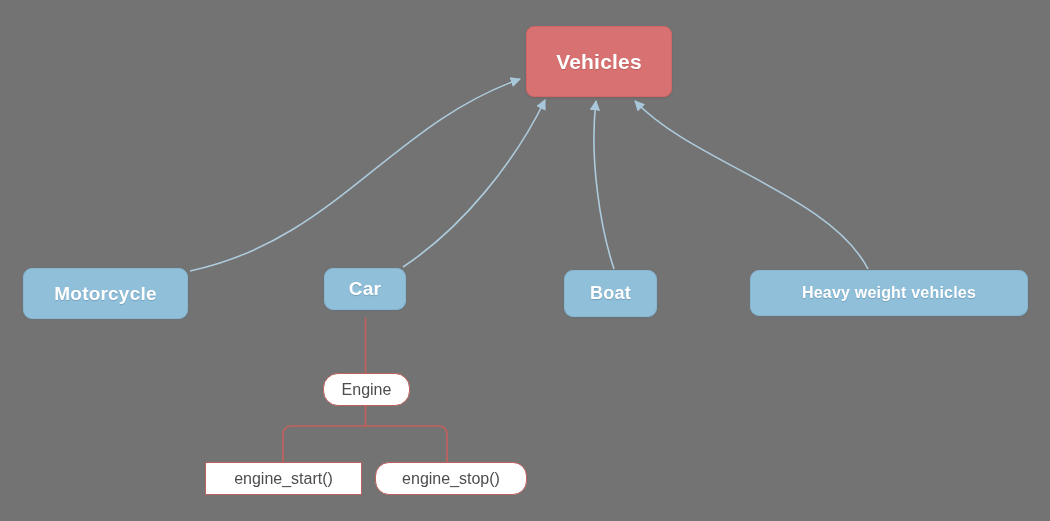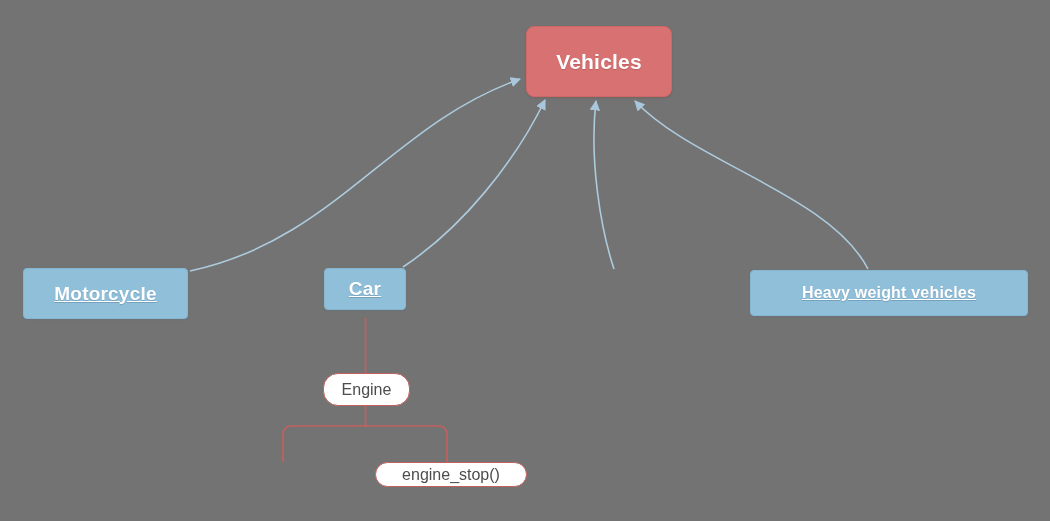--- a/index.html
+++ b/index.html
@@ -39,27 +39,26 @@
     color: #ffffff;
     font-weight: bold;
     font-size: 21px;
     letter-spacing: 0.2px;
     box-shadow: 0 1px 2px rgba(120,60,60,0.25);
     text-shadow: 0 1px 1px rgba(140,60,60,0.35);
   }
   .node-child {
     background: #90bfda;
     border: 1px solid #86b6d2;
-    border-radius: 4px;
+    border-radius: 9px;
     color: #ffffff;
     font-weight: bold;
     letter-spacing: 0.2px;
     box-shadow: 0 1px 2px rgba(80,110,135,0.22);
     text-shadow: 0 1px 1px rgba(80,115,140,0.4);
-    text-decoration: underline;
   }
   .node-detail {
     background: #ffffff;
     border: 1.6px solid #c2605e;
     color: #4d4d4d;
     font-size: 16px;
     font-weight: normal;
   }
   .edge-blue {
     fill: none;
@@ -99,27 +98,33 @@
   </div>
 
   <div class="node node-child" style="left:23px; top:268px; width:165px; height:51px; font-size:19px;">
     <span>Motorcycle</span>
   </div>
 
   <div class="node node-child" style="left:324px; top:268px; width:82px; height:42px; font-size:19px;">
     <span>Car</span>
   </div>
 
+  <div class="node node-child" style="left:564px; top:270px; width:93px; height:47px; font-size:18px;">
+    <span>Boat</span>
+  </div>
 
   <div class="node node-child" style="left:750px; top:270px; width:278px; height:46px; font-size:16px;">
     <span>Heavy weight vehicles</span>
   </div>
 
   <div class="node node-detail" style="left:323px; top:373px; width:87px; height:33px;border-radius:15px;">
     <span>Engine</span>
   </div>
 
+  <div class="node node-detail" style="left:205px; top:462px; width:157px; height:33px;">
+    <span>engine_start()</span>
+  </div>
 
-  <div class="node node-detail" style="left:375px; top:462px; width:152px; height:25px;border-radius:14px;">
+  <div class="node node-detail" style="left:375px; top:462px; width:152px; height:33px;border-radius:14px;">
     <span>engine_stop()</span>
   </div>
 
 </div>
 
 </body></html>

